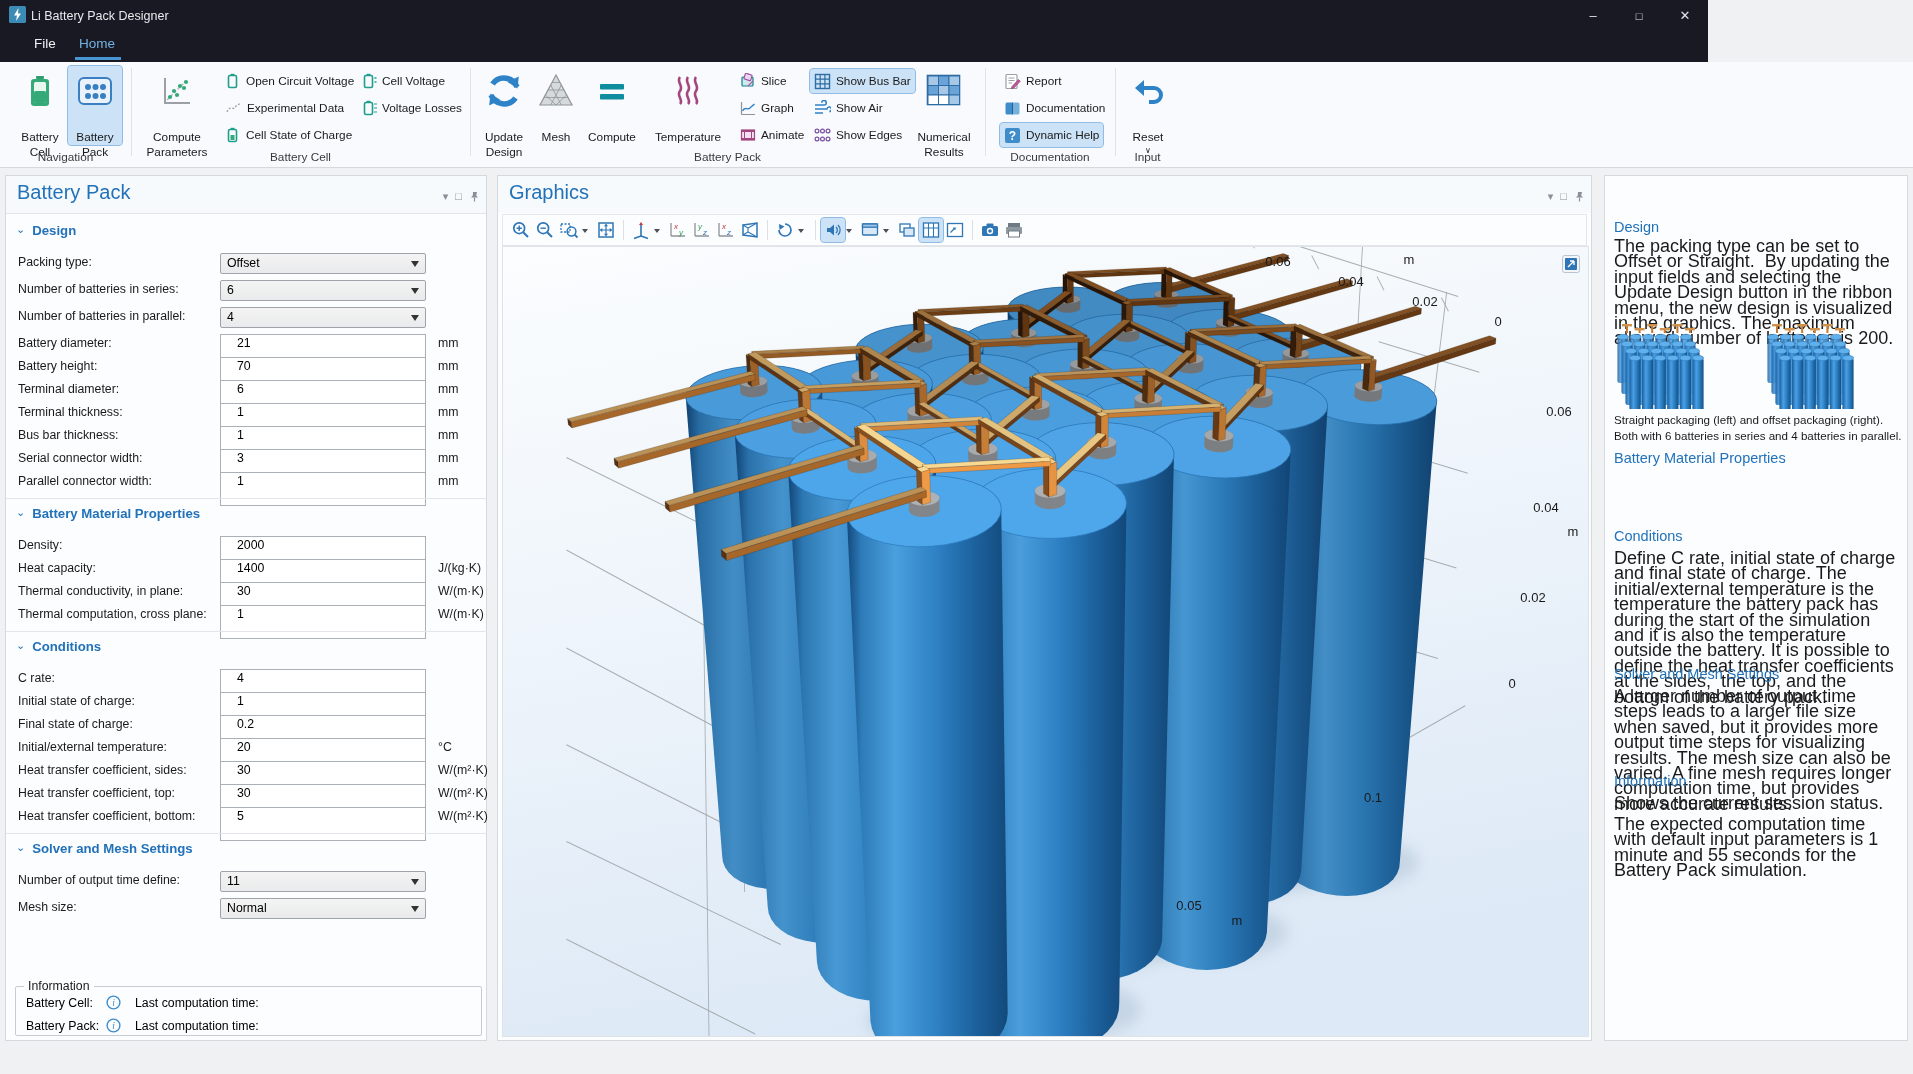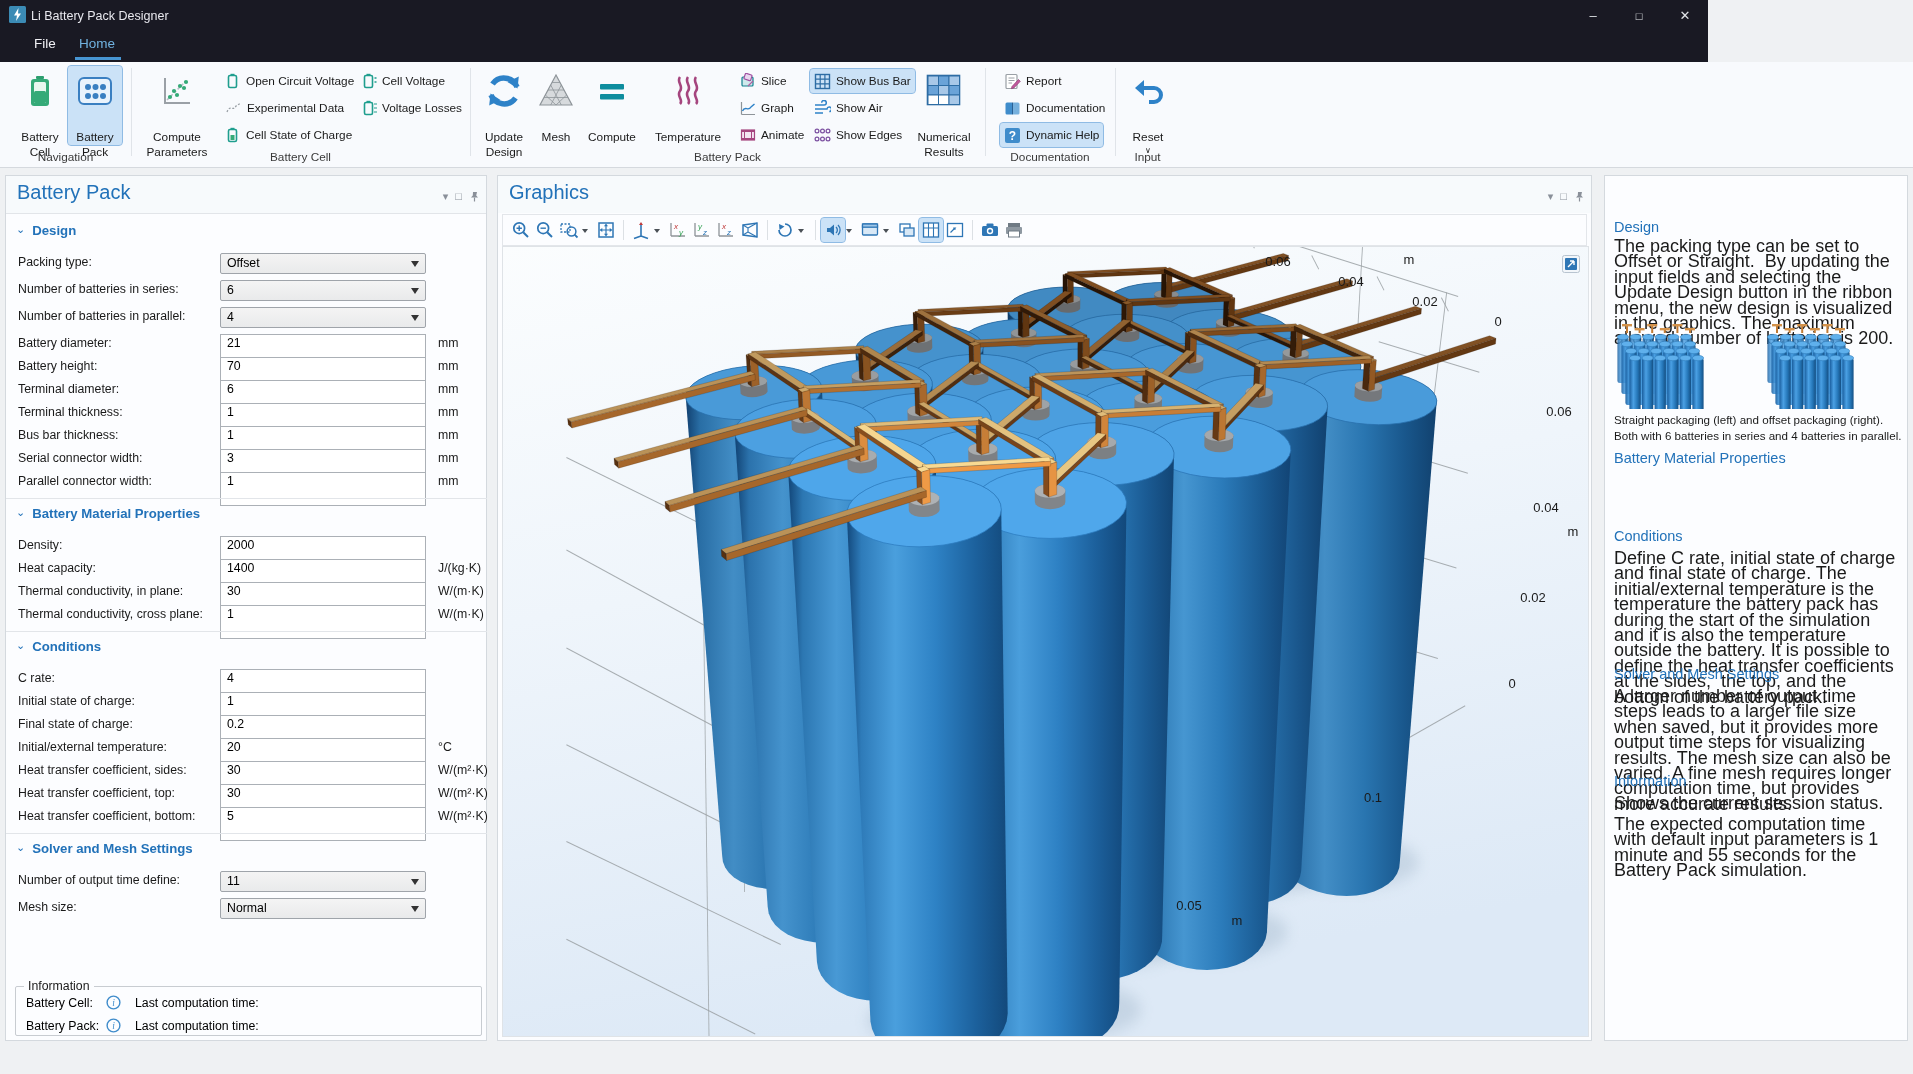--- a/index.html
+++ b/index.html
@@ -20,21 +20,21 @@
 .gl { position:absolute; top:88px; padding-top:1px; text-align:center; font-size:11.8px; color:#3a3a3a; top:87px; }
 .gl { top:87px; }
 #ribbon .gl { top:87px; height:16px; }
 .panel { position:absolute; background:#fcfdff; border:1px solid #d4d9de; }
 .phead { position:absolute; left:0; top:0; right:0; height:37px; background:#f7fafc; }
 .ptitle { position:absolute; left:11px; top:5px; font-size:20px; color:#2272b9; }
 .pics { position:absolute; right:6px; top:10px; }
 .pic { color:#8a9099; font-size:11px; margin-left:7px; }
 .lbl { position:absolute; font-size:12.3px; color:#1a1a1a; white-space:nowrap; }
 .unit { position:absolute; font-size:12.3px; color:#1a1a1a; }
-.inp { position:absolute; height:34px; background:#fff; border:1px solid #abb0b6; font-size:12.3px; padding:1px 0 0 6px; }
+.inp { position:absolute; height:34px; background:#fff; border:1px solid #abb0b6; font-size:12.3px; padding:1px 0 0 16px; }
 .drop { position:absolute; height:21px; background:linear-gradient(#f4f4f4,#e9eaeb); border:1px solid #9fa4aa; border-radius:2px; font-size:12.3px; padding:2px 0 0 6px; }
 .da { position:absolute; right:6px; top:7px; width:0; height:0; border-left:4.5px solid transparent; border-right:4.5px solid transparent; border-top:6px solid #333; }
 .sect { position:absolute; left:10px; font-size:13.2px; font-weight:bold; color:#2272b9; }
 .chev { font-size:11px; margin-right:7px; font-weight:normal; position:relative; top:-2px; }
 .hr { position:absolute; left:0px; width:481px; height:1px; background:#e2e5e9; }
 .infobox { position:absolute; left:9px; top:803px; width:467px; height:57px; border:1px solid #c8ccd1; border-radius:2px; font-size:12.3px; }
 .infobox legend { margin-left:8px; padding:0 4px; font-size:12.3px; color:#1a1a1a; }
 .irow { position:relative; margin:1px 0 5px 10px; display:flex; align-items:center; }
 .ilab { width:80px; }
 .iico { margin-right:14px; position:relative; top:1px; }
@@ -336,21 +336,21 @@
     <div class="hr" style="top:322px"></div>
     <div class="sect" style="top:330px"><span class="chev">⌄</span>Battery Material Properties</div>
     <div class="lbl" style="left:12px;top:362px">Density:</div>
     <div class="inp" style="left:214px;top:360px;width:206px">2000</div>
     <div class="lbl" style="left:12px;top:385px">Heat capacity:</div>
     <div class="inp" style="left:214px;top:383px;width:206px">1400</div>
     <div class="unit" style="left:432px;top:385px">J/(kg·K)</div>
     <div class="lbl" style="left:12px;top:408px">Thermal conductivity, in plane:</div>
     <div class="inp" style="left:214px;top:406px;width:206px">30</div>
     <div class="unit" style="left:432px;top:408px">W/(m·K)</div>
-    <div class="lbl" style="left:12px;top:431px">Thermal conductivity, cross plane:</div>
+    <div class="lbl" style="left:12px;top:431px">Thermal computation, cross plane:</div>
     <div class="inp" style="left:214px;top:429px;width:206px">1</div>
     <div class="unit" style="left:432px;top:431px">W/(m·K)</div>
     <div class="hr" style="top:455px"></div>
     <div class="sect" style="top:463px"><span class="chev">⌄</span>Conditions</div>
     <div class="lbl" style="left:12px;top:495px">C rate:</div>
     <div class="inp" style="left:214px;top:493px;width:206px">4</div>
     <div class="lbl" style="left:12px;top:518px">Initial state of charge:</div>
     <div class="inp" style="left:214px;top:516px;width:206px">1</div>
     <div class="lbl" style="left:12px;top:541px">Final state of charge:</div>
     <div class="inp" style="left:214px;top:539px;width:206px">0.2</div>

